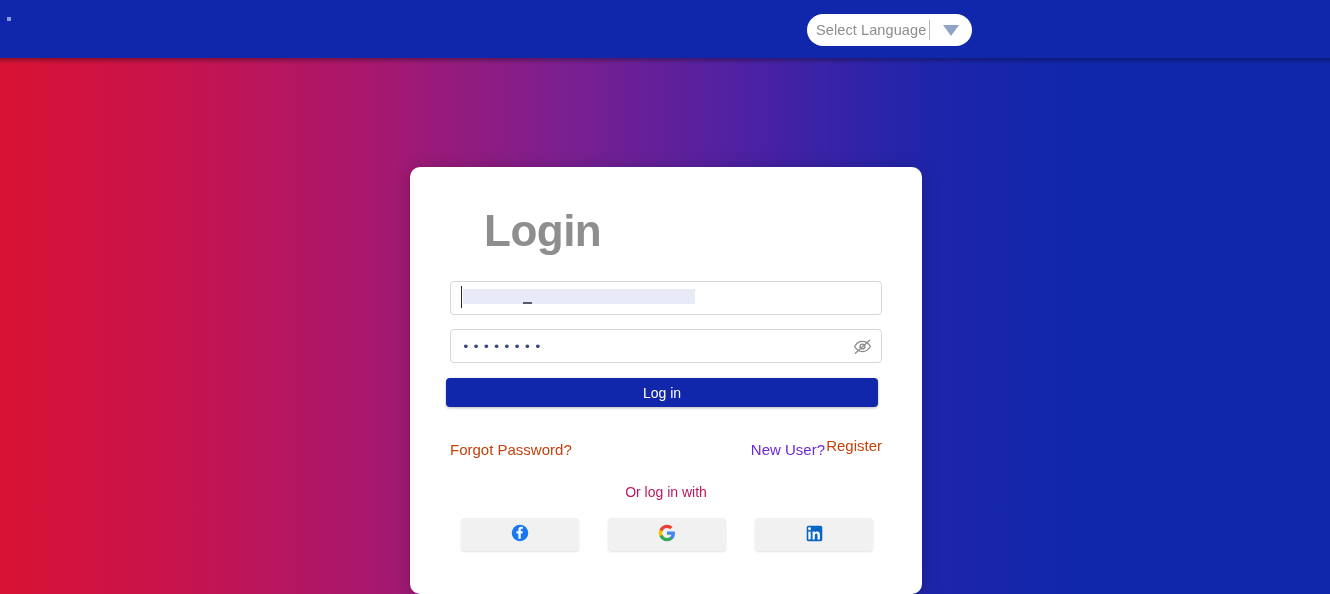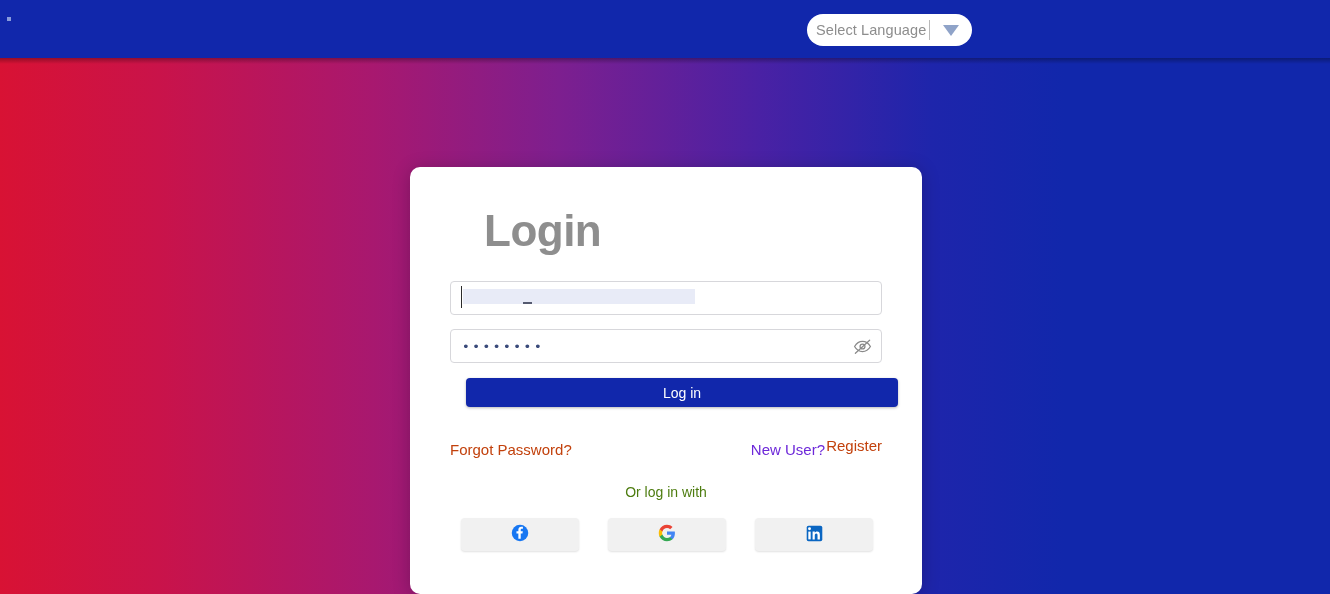--- a/index.html
+++ b/index.html
@@ -194,21 +194,21 @@
     height: 22px;
     display: flex;
     align-items: center;
     justify-content: center;
     cursor: pointer;
   }
 
   
   .login-btn {
     position: absolute;
-    left: 56px;
+    left: 36px;
     top: 211px;
     width: 432px;
     height: 29px;
     background: #1127ab;
     border: none;
     border-radius: 4px;
     color: #ffffff;
     font-size: 14px;
     font-family: "Liberation Sans", sans-serif;
     cursor: pointer;
@@ -236,21 +236,21 @@
   .register { right: 40px; top: 270px; }
 
   
   .or-text {
     position: absolute;
     left: 0;
     right: 0;
     top: 317px;
     text-align: center;
     font-size: 14px;
-    color: #4d7c0f;
+    color: #be185d;
   }
 
   .social-row {
     position: absolute;
     left: 51px;
     top: 351px;
     width: 412px;
     display: flex;
     justify-content: space-between;
   }

